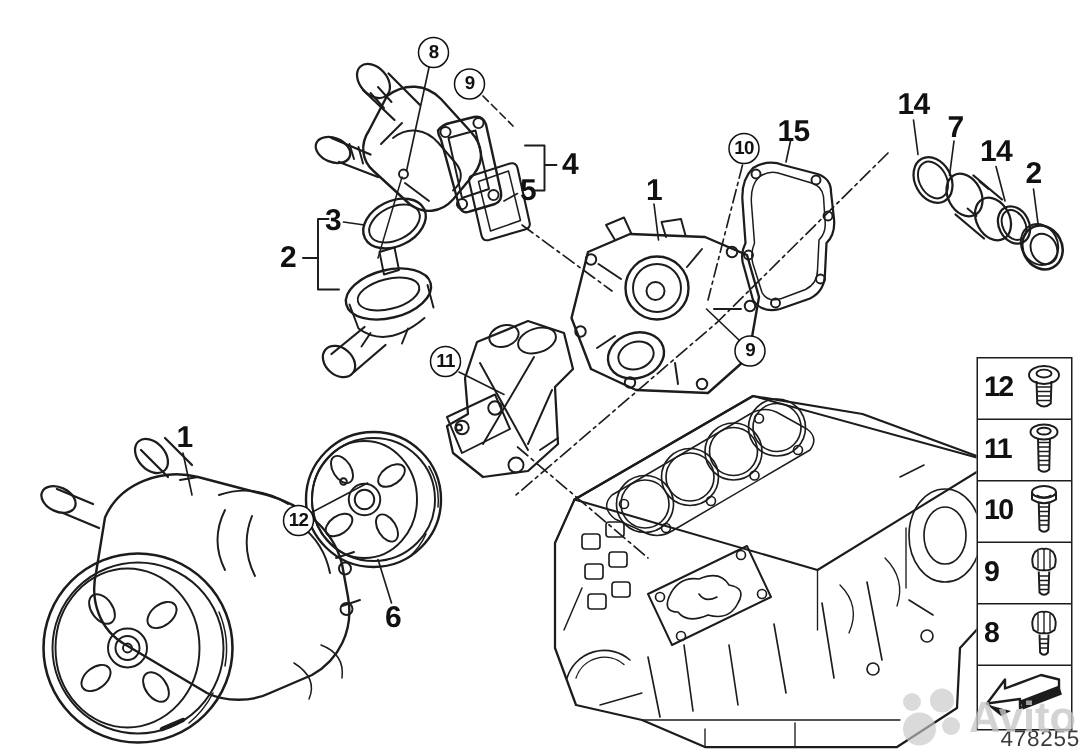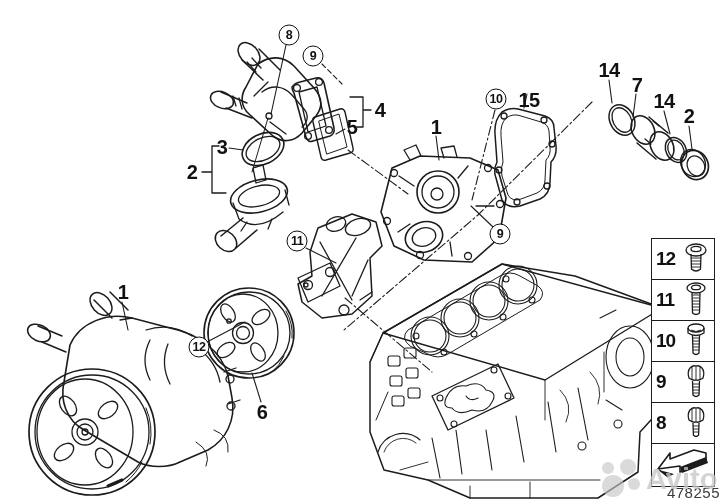--- a/index.html
+++ b/index.html
@@ -277,21 +277,21 @@
     </g>
   </svg>
 
   <div class="callout" style="left:436px;top:127px">1</div>
   <div class="callout" style="left:192px;top:172px">2</div>
   <div class="callout" style="left:222px;top:147px">3</div>
   <div class="callout" style="left:380px;top:110px">4</div>
   <div class="callout" style="left:352px;top:127px">5</div>
   <div class="callout" style="left:262px;top:412px">6</div>
   <div class="callout" style="left:637px;top:85px">7</div>
-  <div class="callout" style="left:529px;top:100px">15</div>
+  <div class="callout" style="left:529px;top:88px">15</div>
   <div class="callout" style="left:609px;top:70px">14</div>
   <div class="callout" style="left:664px;top:101px">14</div>
   <div class="callout" style="left:689px;top:116px">2</div>
   <div class="callout" style="left:123px;top:292px">1</div>
 
   <div class="callout circled" style="left:289px;top:35px">8</div>
   <div class="callout circled" style="left:313px;top:56px">9</div>
   <div class="callout circled" style="left:496px;top:99px">10</div>
   <div class="callout circled" style="left:500px;top:234px">9</div>
   <div class="callout circled" style="left:297px;top:241px">11</div>

